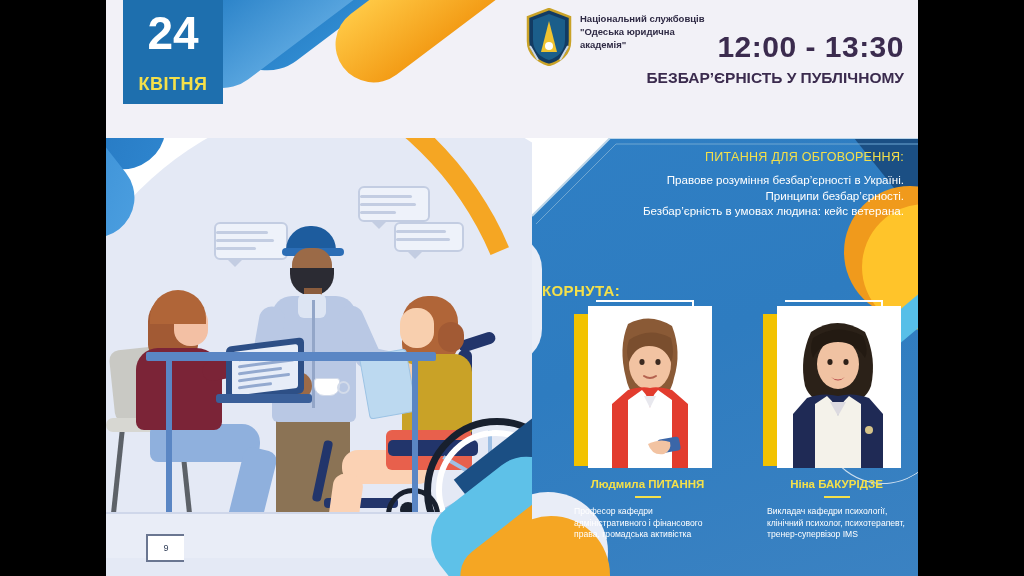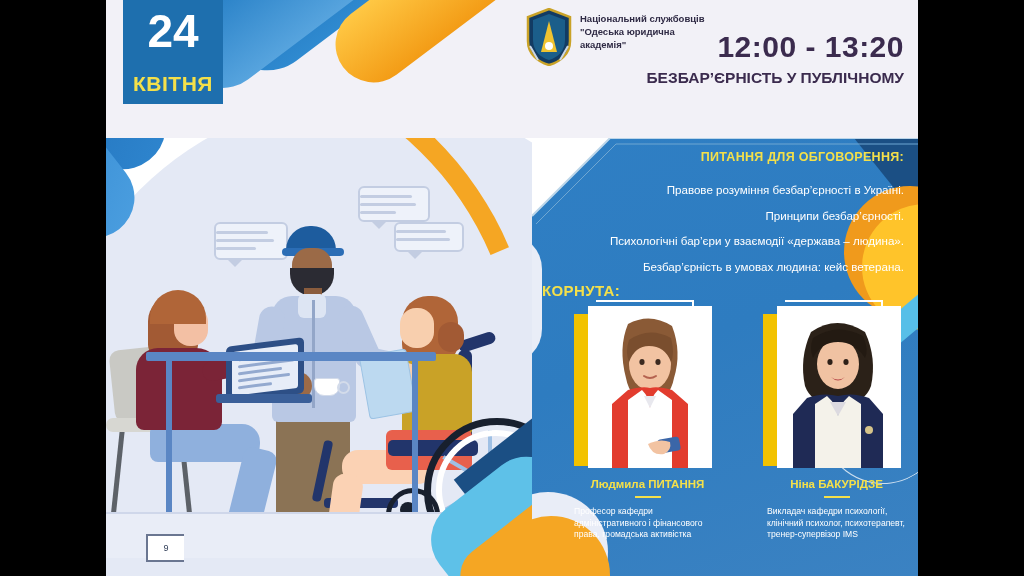--- a/index.html
+++ b/index.html
@@ -145,23 +145,23 @@
     position:absolute;left:426px;top:138px;width:386px;height:438px;
     background:linear-gradient(160deg,#2f7fc4 0%,#2e7cc0 45%,#3b82c2 100%);
     clip-path:polygon(78px 0, 386px 0, 386px 438px, 0 438px, 0 78px);
     overflow:hidden;z-index:4;
   }
   .panel-edge{
     position:absolute;left:426px;top:138px;width:386px;height:438px;z-index:5;pointer-events:none;
   }
   .panel-edge svg{display:block;}
 
-  .qtitle{position:absolute;right:14px;top:12px;font-size:12.5px;font-weight:bold;color:#f4e04a;letter-spacing:.3px;text-align:center;}
+  .qtitle{position:absolute;right:14px;top:12px;font-size:12.5px;font-weight:normal;color:#f4e04a;letter-spacing:.3px;text-align:center;}
   .qlist{position:absolute;right:14px;top:34px;width:352px;text-align:right;color:#ffffff;font-size:11.6px;line-height:15.6px;}
-  .qlist div{white-space:nowrap;margin-top:10px;}
+  .qlist div{white-space:nowrap;}
 
   .sptitle{position:absolute;left:10px;top:144px;font-size:15px;font-weight:bold;color:#f4e04a;letter-spacing:.4px;}
 
   .cards{position:absolute;left:38px;top:168px;width:348px;height:250px;display:flex;gap:34px;}
   .card{position:relative;width:155px;}
   .bracket{position:absolute;left:26px;top:-6px;width:96px;height:36px;border-top:2px solid #ffffff;border-right:2px solid #ffffff;}
   .photo-yellow{position:absolute;left:4px;top:8px;width:124px;height:152px;background:#f2c200;}
   .photo{position:absolute;left:18px;top:0px;width:124px;height:162px;background:#ffffff;overflow:hidden;}
 
   .sname{position:absolute;left:0;top:172px;width:100%;text-align:center;color:#f4e04a;font-size:11.5px;font-weight:bold;}
@@ -294,40 +294,40 @@
     </div>
 
     <div id="headerfill"></div>
     <div class="top-blue1"></div>
     <div class="top-blue2"></div>
     <div class="top-orange"></div>
 
     <div style="position:absolute;left:17px;top:0;width:100px;height:104px;background:#1e6fae;z-index:7;
                 display:flex;flex-direction:column;align-items:center;justify-content:center;">
       <div style="font-size:46px;font-weight:bold;color:#ffffff;line-height:46px;">24</div>
-      <div style="font-size:21px;font-weight:bold;color:#f4e04a;letter-spacing:.5px;margin-top:18px;">КВІТНЯ</div>
+      <div style="font-size:18px;font-weight:bold;color:#f4e04a;letter-spacing:.5px;margin-top:18px;">КВІТНЯ</div>
     </div>
 
     <div class="emblem">
       <svg width="46" height="58" viewBox="0 0 46 58">
         <path d="M23 1 L44 9 V33 C44 46 34 54 23 57 C12 54 2 46 2 33 V9 Z" fill="#123b63" stroke="#c9a227" stroke-width="2.5"></path>
         <path d="M23 6 L39 12 V32 C39 43 31 50 23 52 C15 50 7 43 7 32 V12 Z" fill="#1b5e8a"></path>
         <path d="M23 13 L31 44 H15 Z" fill="#f0c330"></path>
         <circle cx="23" cy="38" r="4" fill="#ffffff"></circle>
         <path d="M4 38 L12 52 M42 38 L34 52" stroke="#cbd6e4" stroke-width="2" fill="none"></path>
       </svg>
     </div>
 
     <div class="uni-name">
       <div>Національний службовців</div>
       <div>"Одеська юридична</div>
       <div>академія"</div>
     </div>
 
-    <div class="time">12:00 - 13:20</div>
+    <div class="time">12:00 - 13:30</div>
 
     <div class="maintitle">
       <div>БЕЗБАР’ЄРНІСТЬ У ПУБЛІЧНОМУ</div>
     </div>
 
     <div id="bluepanel">
 
       <div class="navy-tri"></div>
       <div class="sun-o"></div>
       <div class="sun-y"></div>
@@ -335,21 +335,20 @@
       <div class="white-curve"></div>
       <div class="lt-disc2"></div>
       <div class="lt-disc"></div>
       <div class="orange-bl"></div>
 
       <div class="qtitle">ПИТАННЯ ДЛЯ ОБГОВОРЕННЯ:</div>
 
       <div class="qlist">
         <div>Правове розуміння безбар’єрності в Україні.</div>
         <div>Принципи безбар’єрності.</div>
-        <div>Психологічні бар’єри у взаємодії «держава – людина».</div>
         <div>Безбар’єрність в умовах людина: кейс ветерана.</div>
       </div>
 
       <div class="sptitle">КОРНУТА:</div>
 
       <div class="cards">
 
         <div class="card">
           <div class="bracket"></div>
           <div class="photo-yellow"></div>

